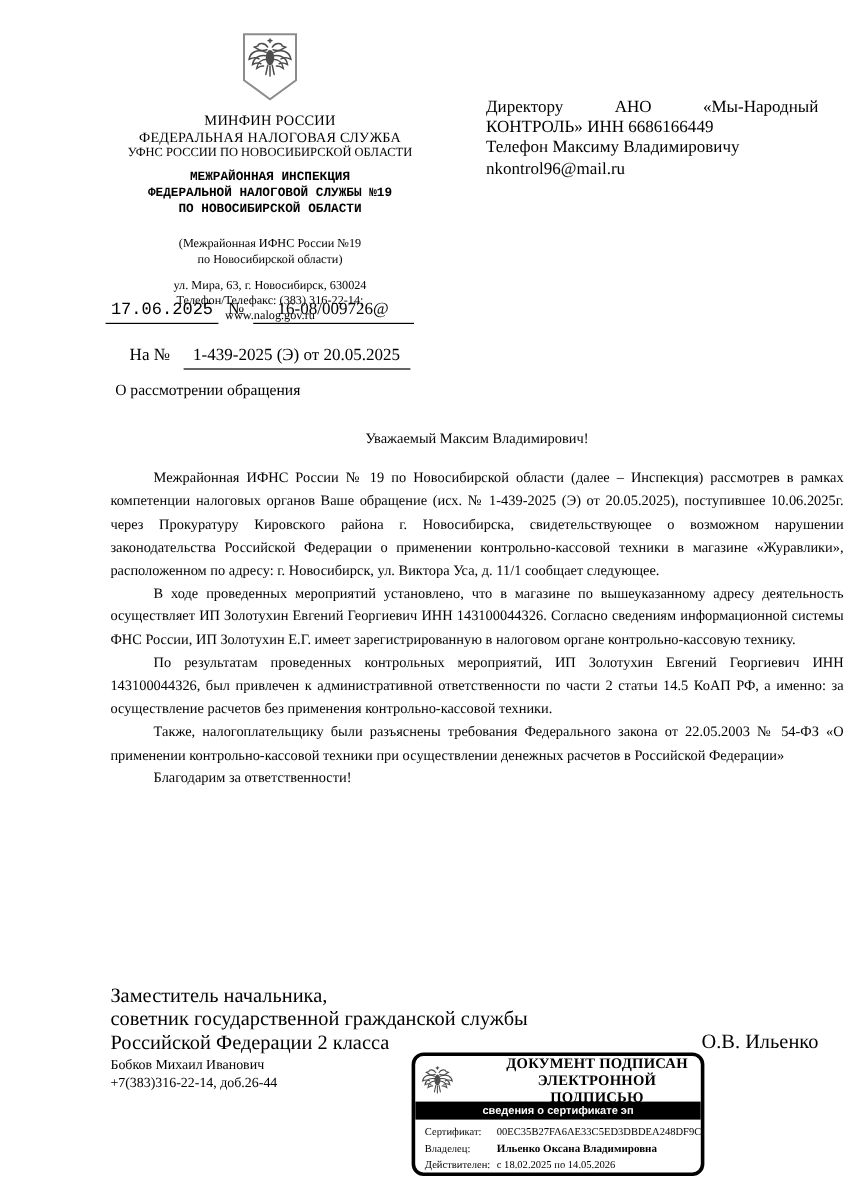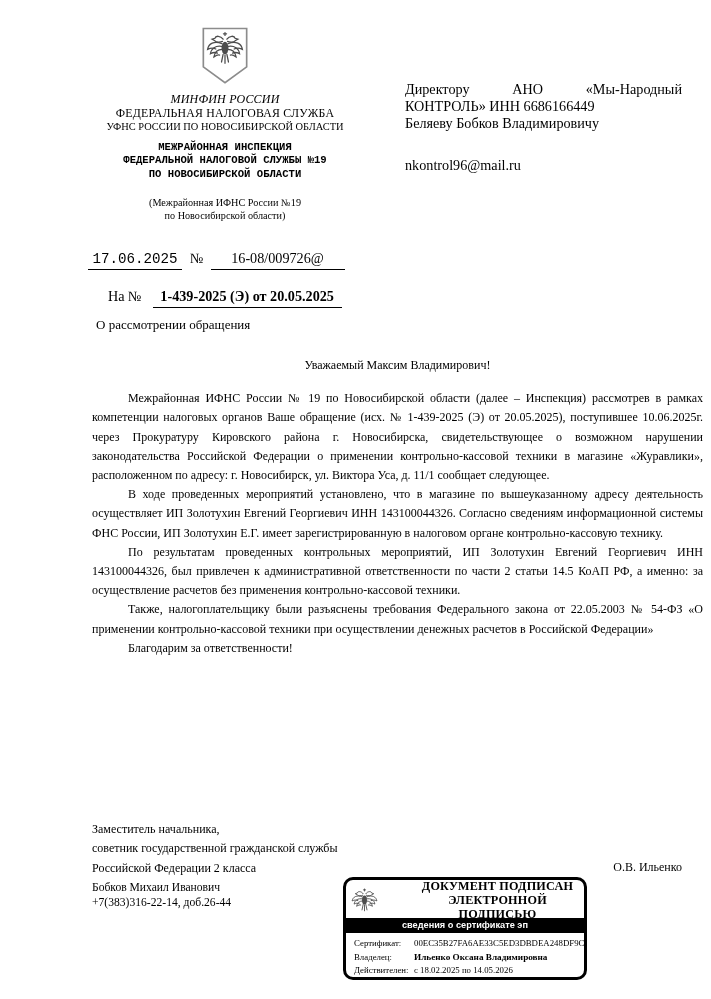--- a/index.html
+++ b/index.html
@@ -4,52 +4,52 @@
 <style>
   html,body { margin:0; padding:0; background:#ffffff; }
   .page {
     position:relative; width:711px; height:999px; background:#fff;
     font-family:"Liberation Serif", serif; color:#000; overflow:hidden;
   }
 
   
   .letterhead { position:absolute; left:93px; top:26px; width:264px; text-align:center; }
   .emblem { display:inline-block; }
-  .lh-ministry   { font-size:12px;   line-height:14px; margin-top:2px; letter-spacing:.2px;font-style:italic; }
+  .lh-ministry   { font-size:12px;   line-height:14px; margin-top:2px; letter-spacing:.2px; }
   .lh-service    { font-size:11.8px; line-height:14px; letter-spacing:.2px; }
   .lh-directorate{ font-size:10.4px; line-height:12.5px; margin-top:1px; }
   .lh-inspection { font-size:10.6px; font-weight:bold; line-height:13.5px; margin-top:7px;font-family:Liberation Mono, monospace; }
   .lh-short      { font-size:10.2px; line-height:12.5px; margin-top:16px; }
   .lh-contacts   { font-size:10.2px; line-height:12.3px; margin-top:10px; }
 
   
   .addressee { position:absolute; left:405px; top:81px; width:277px;
                font-size:14.2px; line-height:17.2px; }
   .addr-spread { text-align:justify; text-align-last:justify; }
-  .addr-email { margin-top:24px; }
+  .addr-email { }
 
   
   .ref-row1 { position:absolute; left:88px; top:250px; font-size:14.2px; white-space:nowrap; }
   .ref-row2 { position:absolute; left:108px; top:288px; font-size:14.2px; white-space:nowrap; }
   .u { display:inline-block; border-bottom:1.3px solid #000; text-align:center; padding-bottom:2px; }
   .u-date { width:94px;font-family:Liberation Mono, monospace; }
   .u-num  { width:134px; margin-left:7px; }
   .num-sign { margin-left:8px; }
-  .u-reply { width:189px; margin-left:11px;font-weight:bold; }
+  .u-reply { width:189px; margin-left:11px; }
   .subject { position:absolute; left:96px; top:317px; font-size:13px; }
 
   
   .body-block { position:absolute; left:92px; top:356px; width:611px;
                 font-size:12px; line-height:19.2px; text-align:justify; }
   .salutation { text-align:center; text-align-last:center; margin:0 0 14px 0; }
   .body-block p { margin:0; text-indent:36px; }
 
   
   .signature { position:absolute; left:92px; top:820px; width:590px;
-               font-size:12px; line-height:19.3px; }
+               font-size:17px; line-height:19.3px; }
   .sig-name { position:absolute; right:0; bottom:1px; }
 
   
   .executor { position:absolute; left:92px; top:881px; font-size:11.6px; line-height:14.8px; }
 
   
   .stamp { position:absolute; left:343px; top:877px; width:244px; height:103px;
            border:3px solid #000; border-radius:10px; box-sizing:border-box;
            background:#fff; overflow:hidden; }
   .stamp-head { display:flex; align-items:center; padding:3px 6px 2px 5px; height:33px;gap:39px; }
@@ -97,26 +97,31 @@
     <div class="lh-directorate">УФНС РОССИИ ПО НОВОСИБИРСКОЙ ОБЛАСТИ</div>
     <div class="lh-inspection">
       <div>МЕЖРАЙОННАЯ ИНСПЕКЦИЯ</div>
       <div>ФЕДЕРАЛЬНОЙ НАЛОГОВОЙ СЛУЖБЫ №19</div>
       <div>ПО НОВОСИБИРСКОЙ ОБЛАСТИ</div>
     </div>
     <div class="lh-short">
       <div>(Межрайонная ИФНС России №19</div>
       <div>по Новосибирской области)</div>
     </div>
+    <div class="lh-contacts">
+      <div>ул. Мира, 63, г. Новосибирск, 630024</div>
+      <div>Телефон/Телефакс: (383) 316-22-14;</div>
+      <div>www.nalog.gov.ru</div>
+    </div>
   </div>
 
   <div class="addressee">
     <div class="addr-spread">Директору АНО «Мы-Народный</div>
     <div>КОНТРОЛЬ» ИНН 6686166449</div>
-    <div>Беляеву Бобков Владимировичу</div>
+    <div>Телефон Максиму Владимировичу</div>
     <div class="addr-email">nkontrol96@mail.ru</div>
   </div>
 
   <div class="ref-row1">
     <span class="u u-date">17.06.2025</span><span class="num-sign">№</span><span class="u u-num">16-08/009726@</span>
   </div>
   <div class="ref-row2">
     <span>На №</span><span class="u u-reply">1-439-2025 (Э) от 20.05.2025</span>
   </div>
   <div class="subject">О рассмотрении обращения</div>

